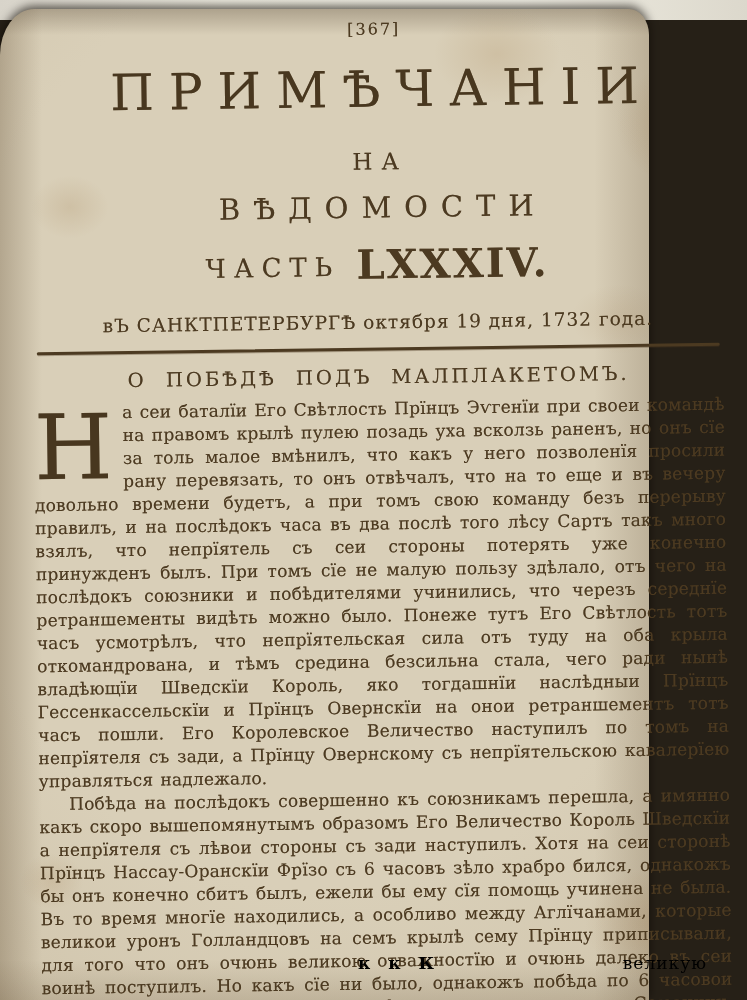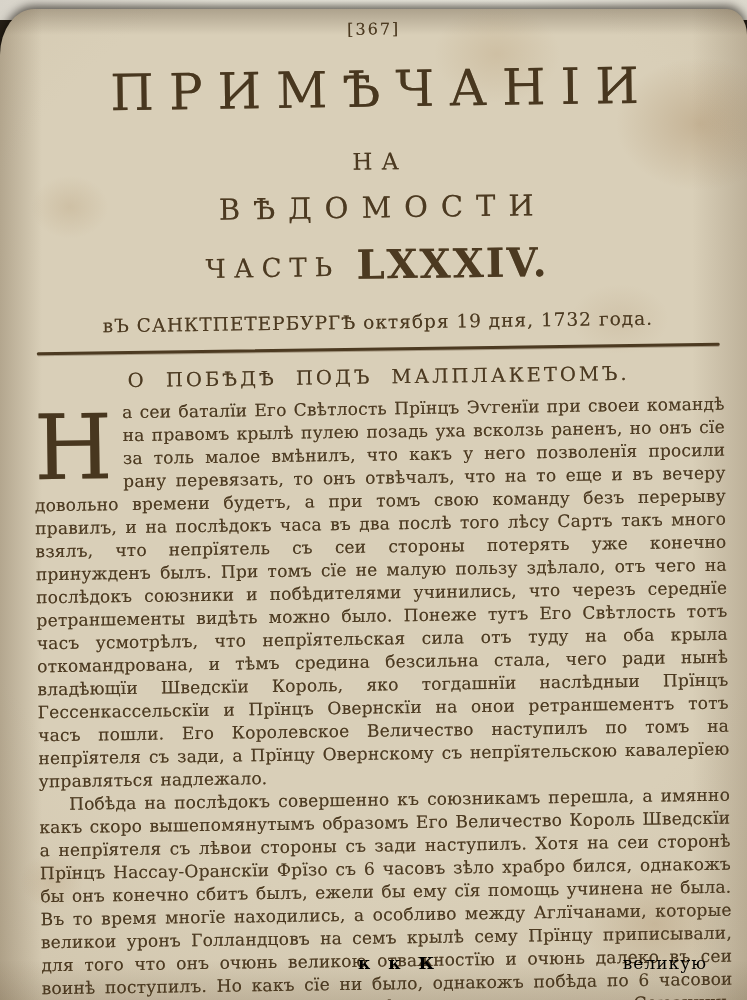--- a/index.html
+++ b/index.html
@@ -16,21 +16,21 @@
   .under-page-strip {
     position: absolute;
     top: 0; left: 0;
     width: 747px; height: 20px;
     background: linear-gradient(90deg, #d8d4ca 0%, #eceade 30%, #efede2 70%, #dcd8cc 100%);
   }
 
   .page {
     position: absolute;
     top: 9px; left: 0;
-    width: 747px; height: 991px;
+    width: 649px; height: 991px;
     background:
       
       radial-gradient(90px 70px at 497px 45px,  rgba(164,130,82,.20), transparent 70%),
       radial-gradient(120px 95px at 700px 115px, rgba(150,113,68,.30), transparent 70%),
       radial-gradient(55px 45px at 70px 198px,  rgba(158,124,78,.18), transparent 70%),
       radial-gradient(70px 50px at 620px 310px, rgba(150,113,68,.12), transparent 70%),
       radial-gradient(100px 80px at 655px 915px, rgba(150,112,66,.22), transparent 70%),
       radial-gradient(45px 40px at 52px 872px,  rgba(150,112,66,.16), transparent 70%),
       
       linear-gradient(90deg,  rgba(92,72,46,.30) 0px, rgba(92,72,46,0) 42px),

